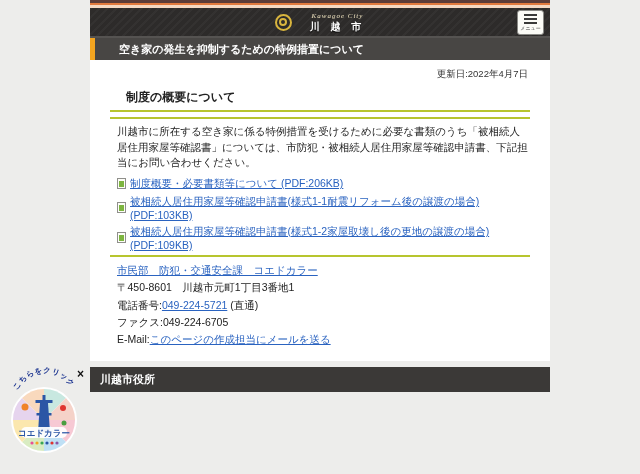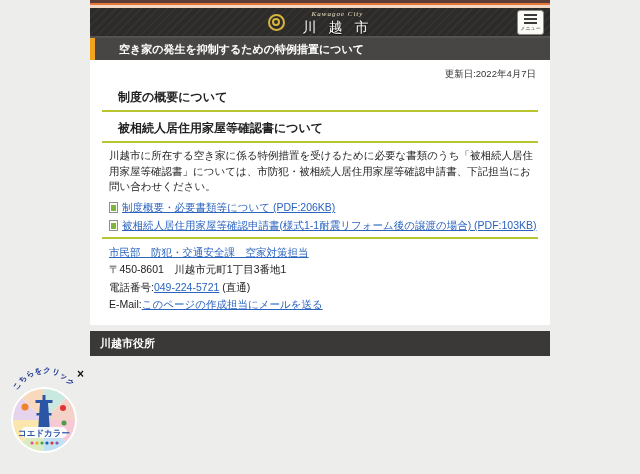--- a/index.html
+++ b/index.html
@@ -24,39 +24,39 @@
   }
   .logo { display:flex; align-items:center; gap:18px; color:#fff; }
   .emblem {
     width:17px; height:17px; border-radius:50%;
     border:2px solid #d9b53e; background:#2d2b2a;
     display:flex; align-items:center; justify-content:center; flex:0 0 auto;
   }
   .emblem-inner { width:8px; height:8px; border-radius:50%; border:2px solid #d9b53e; }
   .logo-text { text-align:center; line-height:1; }
   .logo-sub { font-family:"Liberation Serif","DejaVu Serif",serif; font-style:italic; font-size:7px; color:#efe3c0; letter-spacing:1px; display:block; margin-bottom:2px; }
-  .logo-main { font-size:14px; font-weight:normal; letter-spacing:4px; display:block; text-shadow:0 1px 1px #000; }
+  .logo-main { font-size:10px; font-weight:bold; letter-spacing:4px; display:block; text-shadow:0 1px 1px #000; }
   .menu-btn {
     position:absolute; right:6px; top:2px;
     width:27px; height:25px; background:#fbfbf6; border:1px solid #8a8a86; border-radius:3px;
     display:flex; flex-direction:column; align-items:center; justify-content:center; gap:2px; cursor:pointer;
   }
   .menu-lines { display:flex; flex-direction:column; gap:2px; }
   .menu-lines span { display:block; width:13px; height:2px; background:#3a3a38; }
   .menu-label { font-size:5px; color:#3a3a38; line-height:1; }
 
   
   .title-bar {
     background:#484644; border-left:5px solid #f3a41f;
     color:#fff; font-weight:bold; font-size:11px;
     padding:4px 24px; line-height:1.3;
   }
 
   
-  .content { background:#fff; padding:5px 12px 12px; }
+  .content { background:#fff; padding:5px 20px 12px; }
   .updated { text-align:right; font-size:9.5px; color:#333; margin:3px 2px 8px 0; }
 
   .section-heading { font-size:12px; font-weight:bold; color:#222; margin:8px 0 4px 16px; }
   .section-rule { height:2px; background:#b7c52e; border:none; margin:0 0 5px; }
   .section-body { font-size:10.5px; color:#222; line-height:1.45; padding:0 2px 0 7px; }
   .section-body p { margin:0; }
 
   .pdf-links { margin:7px 0 2px; padding-left:7px; }
   .pdf-link-row { margin:4px 0; font-size:10.5px; display:flex; align-items:center; gap:4px; }
   .doc-icon { display:inline-flex; width:9px; height:11px; border:1px solid #8f8f8b; background:#fdfdf8; align-items:flex-end; justify-content:center; flex:0 0 auto; }
@@ -103,48 +103,54 @@
   </div>
 
   <div class="title-bar">空き家の発生を抑制するための特例措置について</div>
 
   <div class="content">
     <div class="updated">更新日:2022年4月7日</div>
 
     <h2 class="section-heading">制度の概要について</h2>
     <div class="section-rule"></div>
 
-    <h2 class="section-heading">被相続人居住用家屋等確認書について</h2>
     <div class="section-rule"></div>
     <div class="section-body">
       <p>川越市に所在する空き家に係る特例措置を受けるために必要な書類のうち「被相続人居住用家屋等確認書」については、市防犯・被相続人居住用家屋等確認申請書、下記担当にお問い合わせください。</p>
     </div>
 
     <div class="pdf-links">
       <div class="pdf-link-row">
         <span class="doc-icon">
             <i></i>
           </span>
         <a>制度概要・必要書類等について (PDF:206KB)</a>
       </div>
       <div class="pdf-link-row">
         <span class="doc-icon">
             <i></i>
           </span>
         <a>被相続人居住用家屋等確認申請書(様式1-1耐震リフォーム後の譲渡の場合) (PDF:103KB)</a>
       </div>
+      <div class="pdf-link-row">
+        <span class="doc-icon">
+            <i></i>
+          </span>
+        <a>被相続人居住用家屋等確認申請書(様式1-2家屋取壊し後の更地の譲渡の場合) (PDF:109KB)</a>
+      </div>
     </div>
 
     <div class="section-rule"></div>
     <div class="contact-block">
-      <div><a>市民部　防犯・交通安全課　空家対策担当</a></div>
+      <div><a>市民部　防犯・交通安全課　コエドカラー</a></div>
       <div>〒450-8601　川越市元町1丁目3番地1</div>
       <div>
         <span>電話番号:</span><a>049-224-5721</a> <span>(直通)</span>
       </div>
+      <div>ファクス:049-224-6705</div>
       <div>
         <span>E-Mail:</span><a>このページの作成担当にメールを送る</a>
       </div>
     </div>
   </div>
 
   <div class="footer-gap"></div>
 
   <div class="office-bar">川越市役所</div>
 

